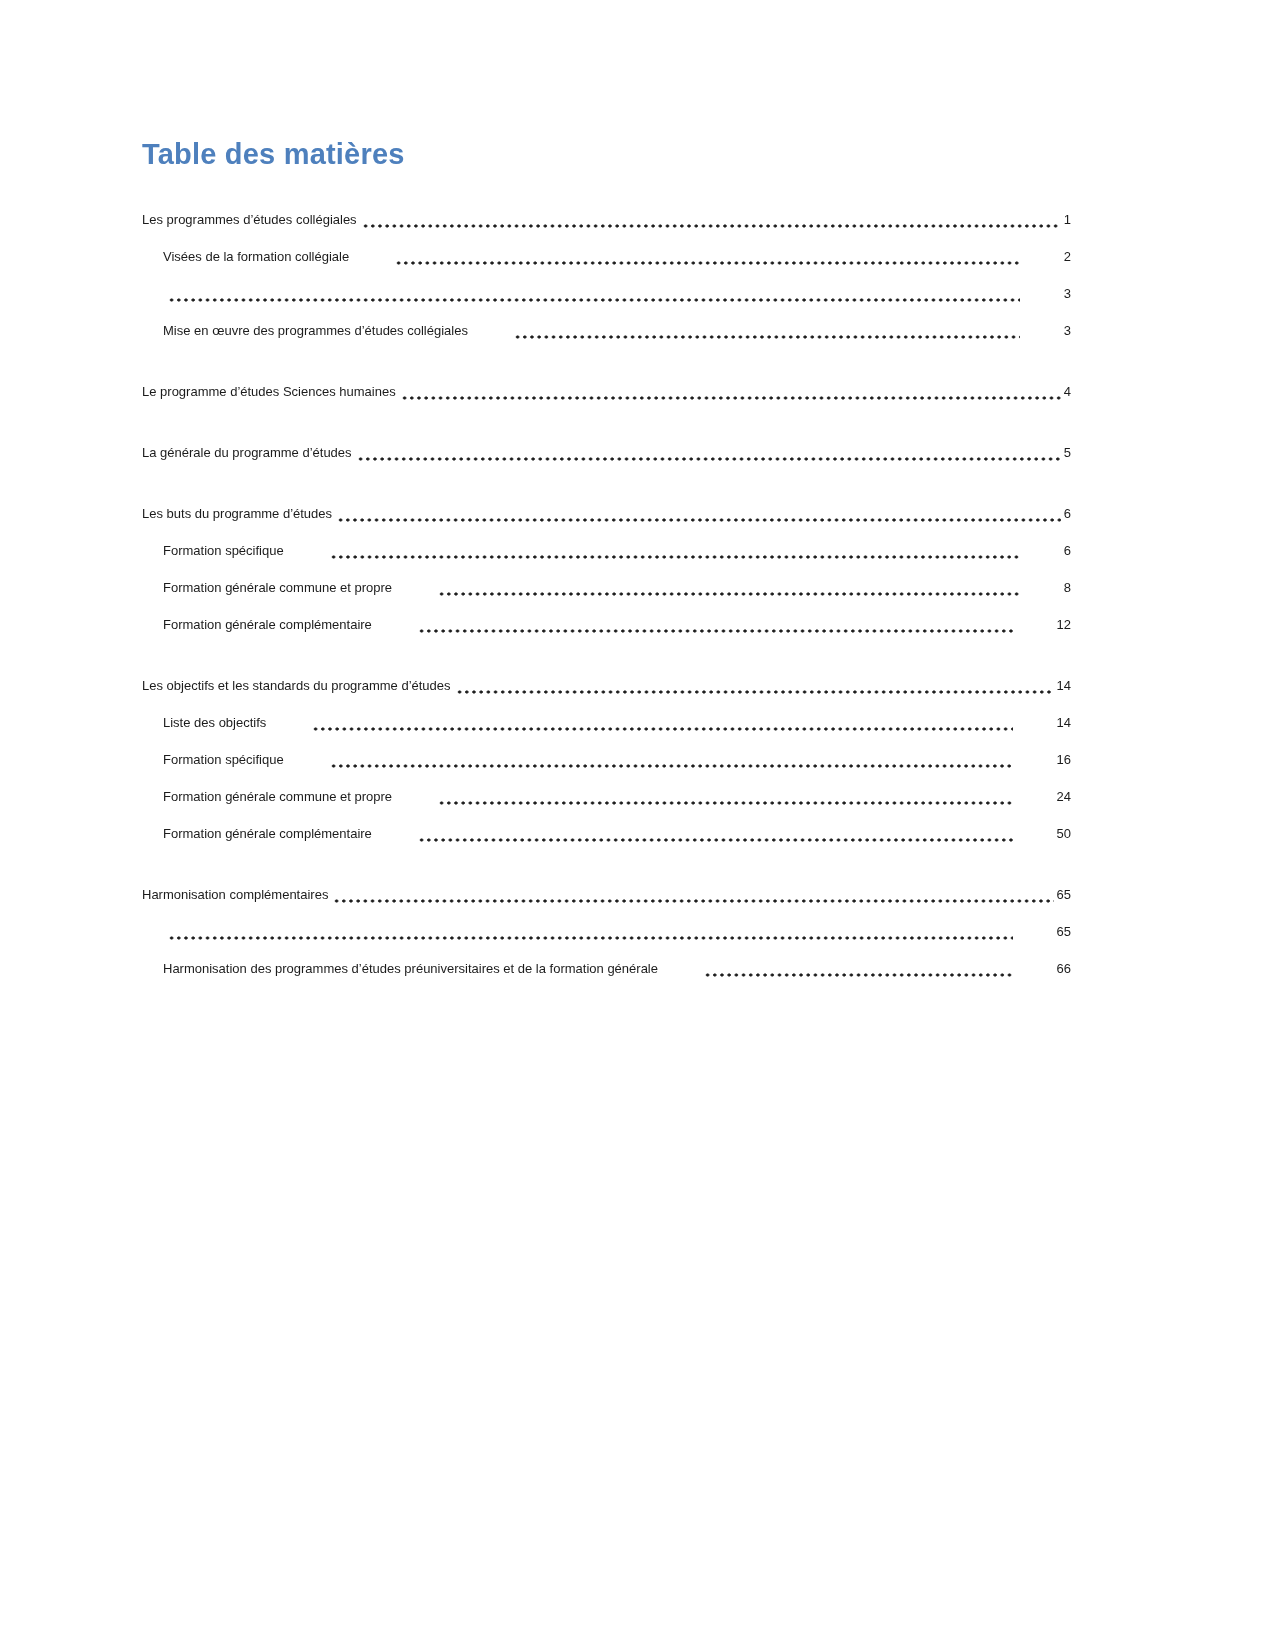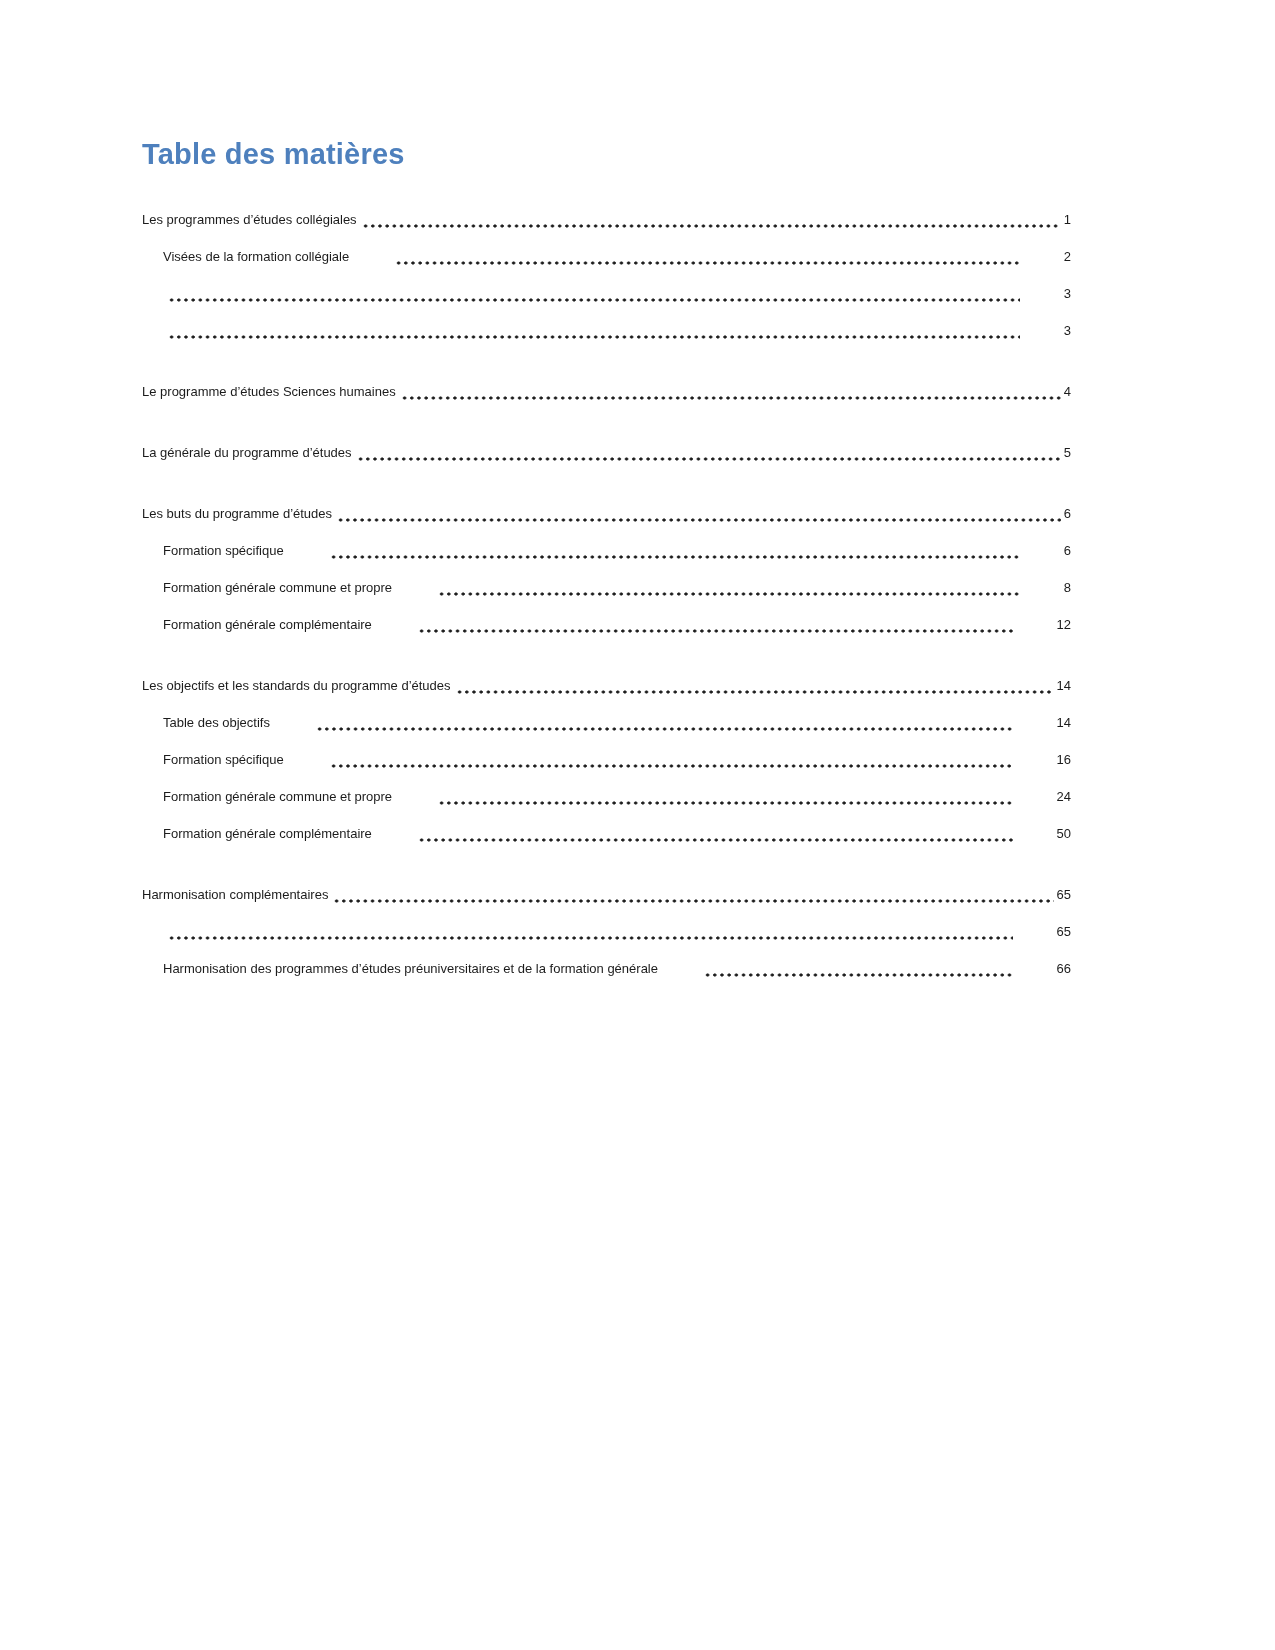--- a/index.html
+++ b/index.html
@@ -73,20 +73,21 @@
     <div class="toc-row level-1">
       <span class="toc-label">Visées de la formation collégiale</span>
       <span class="toc-leader"></span>
       <span class="toc-page">2</span>
     </div>
     <div class="toc-row level-1">
       <span class="toc-leader"></span>
       <span class="toc-page">3</span>
     </div>
     <div class="toc-row level-1">
+      <span class="toc-label">Mise en œuvre des programmes d’études collégiales</span>
       <span class="toc-leader"></span>
       <span class="toc-page">3</span>
     </div>
 
     <div class="toc-row level-0 group-start">
       <span class="toc-label">Le programme d’études Sciences humaines</span>
       <span class="toc-leader"></span>
       <span class="toc-page">4</span>
     </div>
 
@@ -116,21 +117,21 @@
       <span class="toc-leader"></span>
       <span class="toc-page">12</span>
     </div>
 
     <div class="toc-row level-0 group-start">
       <span class="toc-label">Les objectifs et les standards du programme d’études</span>
       <span class="toc-leader"></span>
       <span class="toc-page">14</span>
     </div>
     <div class="toc-row level-1">
-      <span class="toc-label">Table des objectifs</span>
+      <span class="toc-label">Liste des objectifs</span>
       <span class="toc-leader"></span>
       <span class="toc-page">14</span>
     </div>
     <div class="toc-row level-1">
       <span class="toc-label">Formation spécifique</span>
       <span class="toc-leader"></span>
       <span class="toc-page">16</span>
     </div>
     <div class="toc-row level-1">
       <span class="toc-label">Formation générale commune et propre</span>

